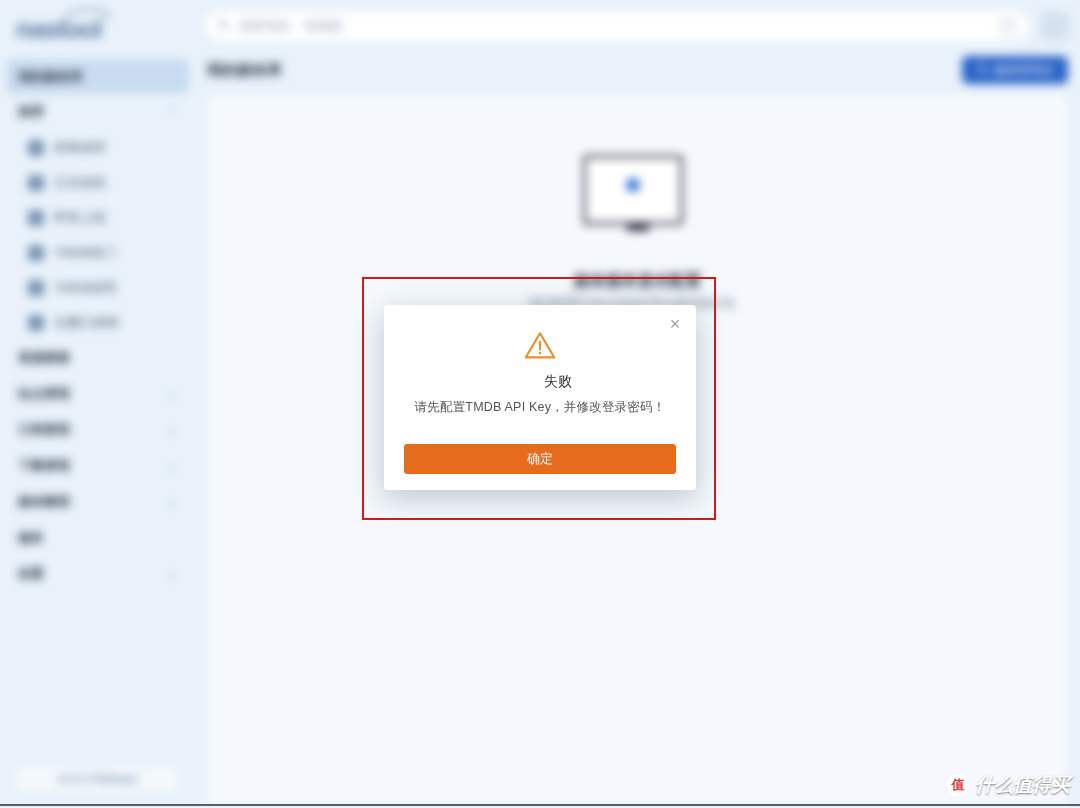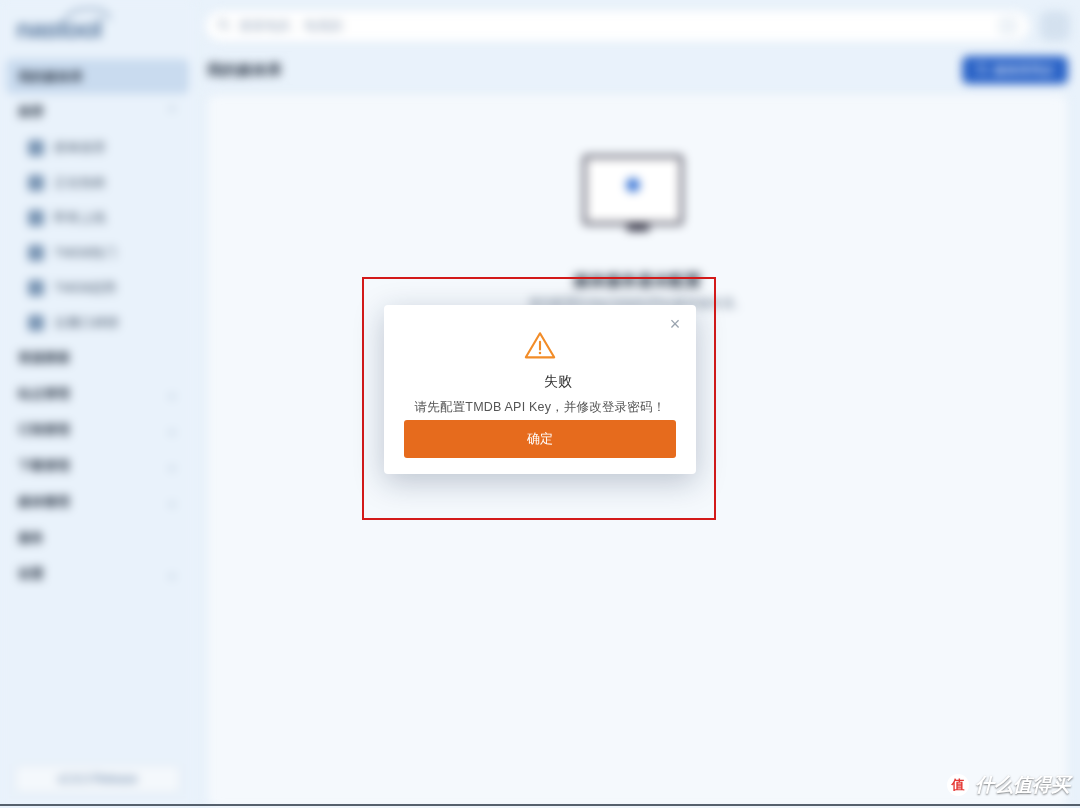--- a/index.html
+++ b/index.html
@@ -45,22 +45,22 @@
   .empty-sub { position: absolute; left: 50%; top: 200px; transform: translateX(-50%); font-size: 12px; color: #6a7a8e; white-space: nowrap; }
 
   
   .highlight-box { position: absolute; left: 362px; top: 277px; width: 354px; height: 243px; border: 2px solid #d31a1a; pointer-events: none; z-index: 10; }
 
   
   .modal { position: absolute; left: 384px; top: 305px; width: 312px; background: #fff; border-radius: 4px; box-shadow: 0 8px 30px rgba(20,40,70,.25); z-index: 20; padding-bottom: 16px; }
   .modal-close { position: absolute; right: 10px; top: 8px; width: 22px; height: 22px; display: flex; align-items: center; justify-content: center; color: #9aa4af; cursor: pointer; font-size: 18px; }
   .modal-icon { width: 34px; height: 34px; margin: 24px auto 10px; display: block; }
   .modal-title { text-align: center; font-size: 14px; color: #333; margin-bottom: 8px; margin-left: 36px; }
-  .modal-msg { text-align: center; font-size: 12.5px; color: #555; padding: 0 20px 4px; letter-spacing: .2px; }
-  .modal-ok { margin: 0 20px; height: 38px; background: #e66b1d; border-radius: 3px; color: #fff; font-size: 13px; display: flex; align-items: center; justify-content: center; cursor: pointer; }
+  .modal-msg { text-align: center; font-size: 12.5px; color: #555; padding: 0 20px 28px; letter-spacing: .2px; }
+  .modal-ok { margin: 0 20px; height: 30px; background: #e66b1d; border-radius: 3px; color: #fff; font-size: 13px; display: flex; align-items: center; justify-content: center; cursor: pointer; }
 
   
   .watermark { position: absolute; right: 10px; bottom: 10px; display: flex; align-items: center; gap: 6px; color: #fff; z-index: 30; }
   .watermark .badge { width: 22px; height: 22px; border-radius: 50%; background: #fff; color: #e53935; display: flex; align-items: center; justify-content: center; font-size: 13px; font-weight: 700; }
   .watermark .txt { font-size: 19px; font-weight: 700; font-style: italic; text-shadow: 0 1px 2px rgba(0,0,0,.5); }
 
   .bottom-line { position: absolute; left: 0; right: 0; bottom: 2px; height: 2px; background: #55606c; z-index: 5; }
 </style>
 </head>
 <body>

